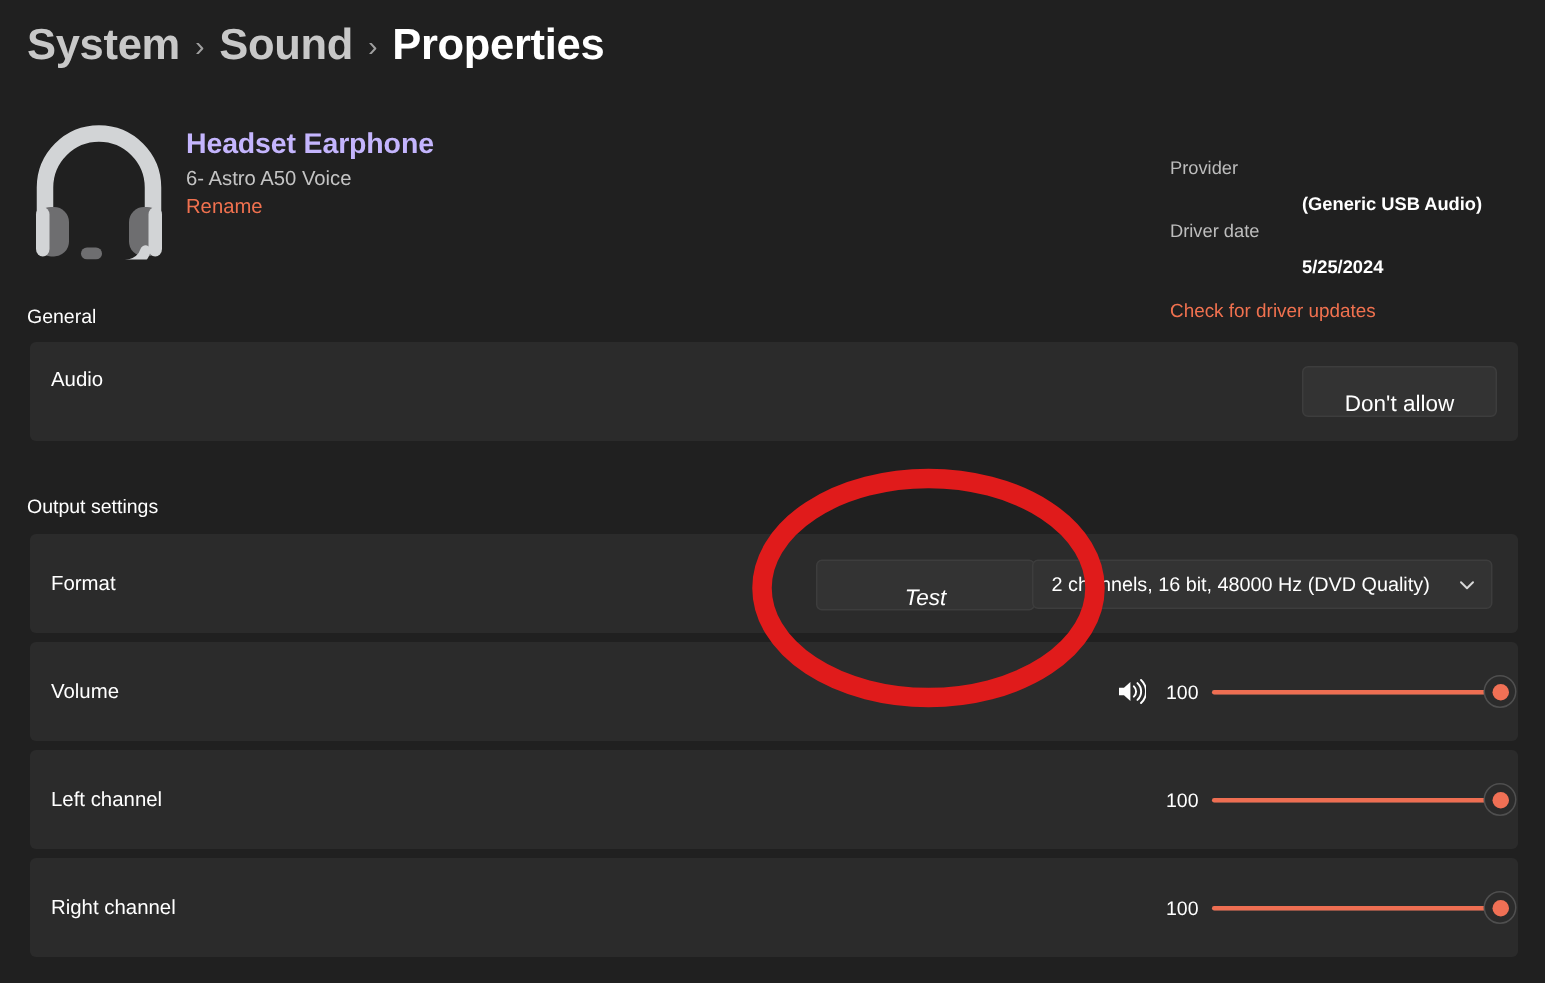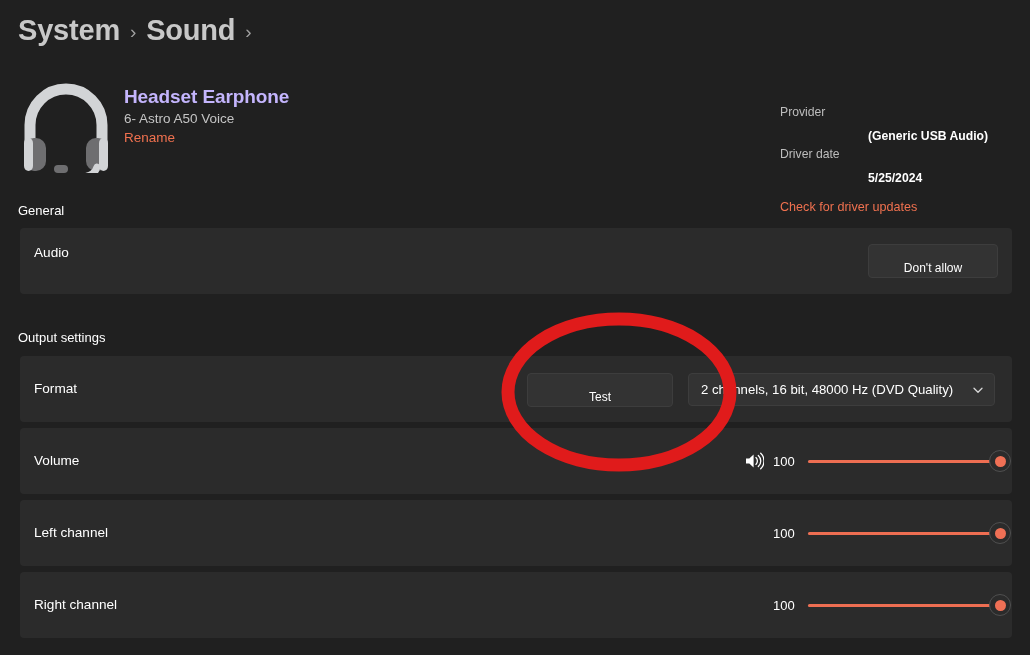--- a/index.html
+++ b/index.html
@@ -148,41 +148,42 @@
     top: 36px;
     font-size: 12.2px;
     color: #c2c2c2;
   }
   .btn {
     background: #333333;
     border: 1px solid #3d3d3d;
     border-radius: 4px;
     color: #ffffff;
     font-family: "Liberation Sans", sans-serif;
-    font-size: 12px;
+    font-size: 15px;
     cursor: pointer;
     padding: 16px;
   }
   #btn-dont-allow {
     position: absolute;
     right: 14px;
     top: 16px;
     width: 130px;
     height: 33px;
   }
 
   
   #card-format { top: 356px; height: 66px; }
   #card-format .card-label { top: 25px; }
   #btn-test {
     position: absolute;
-    left: 507px;
+    left: 524px;
     top: 17px;
     width: 146px;
     height: 33px;
+    font-style: italic;
   }
   .combo {
     position: absolute;
     left: 668px;
     top: 17px;
     width: 307px;
     height: 33px;
     background: #333333;
     border: 1px solid #3d3d3d;
     border-radius: 4px;
@@ -227,20 +228,21 @@
   }
   .speaker-icon {
     display: flex;
     align-items: center;
     color: #ffffff;
   }
   .slider-value {
     font-size: 13px;
     color: #ffffff;
     min-width: 26px;
+    text-align: right;
   }
   .slider {
     position: relative;
     width: 192px;
     height: 26px;
     display: flex;
     align-items: center;
     cursor: pointer;
   }
   .slider-track {
@@ -290,20 +292,21 @@
   }
 </style>
 </head>
 <body>
 
 <div class="breadcrumb">
   <span class="crumb-dim">System</span>
   <span class="crumb-sep">›</span>
   <span class="crumb-dim">Sound</span>
   <span class="crumb-sep">›</span>
+  <span class="crumb-cur">Properties</span>
 </div>
 
 <div class="device-header">
 
   <div class="device-icon">
     <svg width="96" height="92" viewBox="0 0 96 92">
 
       <path d="M12 66 L12 44 A36 36 0 0 1 84 44 L84 66" fill="none" stroke="#d2d4d6" stroke-width="11" stroke-linecap="round"></path>
 
       <rect x="6" y="57" width="22" height="33" rx="10" fill="#6e6e70"></rect>

